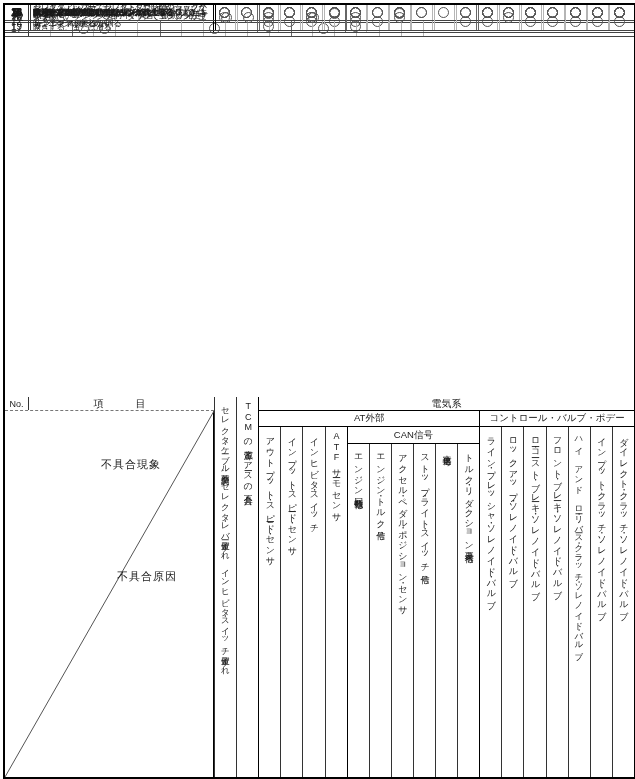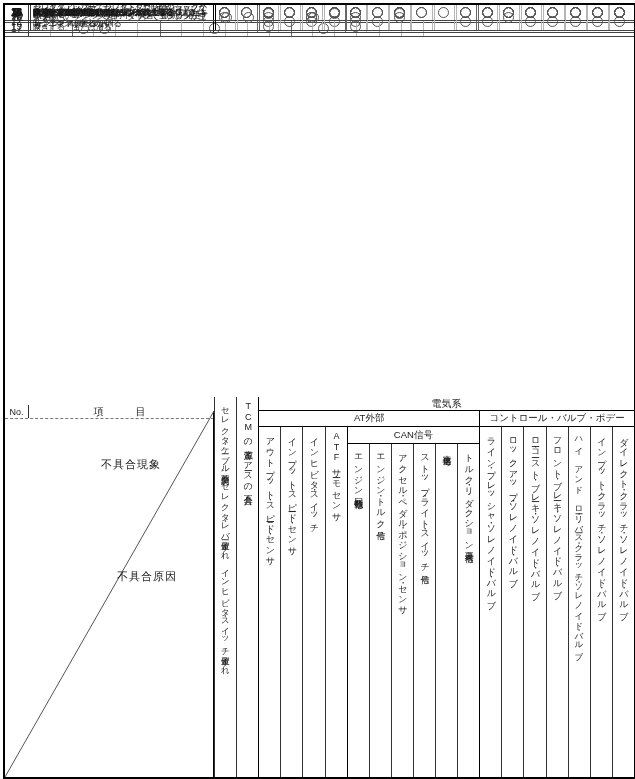--- a/index.html
+++ b/index.html
@@ -8,21 +8,21 @@
   
   .trow{position:absolute;left:0;width:629px;border-bottom:1px solid #444;box-sizing:border-box;display:flex;}
   .nocell{width:24px;flex:0 0 24px;border-right:1px solid #333;box-sizing:border-box;display:flex;align-items:center;justify-content:center;font-size:10px;}
   .lblcell{width:185px;flex:0 0 185px;border-right:1px solid #000;box-sizing:border-box;display:flex;align-items:center;padding:1px 2px 1px 4px;font-size:8.5px;letter-spacing:-0.8px;line-height:1.25;overflow:hidden;}
   .mcell{flex:0 0 22.105px;width:22.105px;border-right:1px solid #b5b5b5;box-sizing:border-box;display:flex;align-items:center;justify-content:center;}
   .mcell:last-child{border-right:none;}
   .mcell.gstart{border-left:1px solid #666;margin-left:-1px;}
   .circ{width:11px;height:11px;border:1.2px solid #555;border-radius:50%;box-sizing:border-box;background:transparent;}
   
   #hblock{position:absolute;left:0;top:392px;width:629px;height:380px;box-sizing:border-box;}
-  .hrow1{position:absolute;left:0;top:8px;width:209px;height:14px;border-bottom:1px dashed #777;box-sizing:border-box;display:flex;justify-content:center;}
+  .hrow1{position:absolute;left:0;top:0;width:209px;height:14px;border-bottom:1px dashed #777;box-sizing:border-box;display:flex;justify-content:center;}
   .hno{width:24px;flex:0 0 24px;border-right:1px solid #333;box-sizing:border-box;font-size:9px;display:flex;align-items:center;justify-content:center;}
   .hitem{flex:1;display:flex;align-items:center;justify-content:center;font-size:10px;letter-spacing:4px;}
   .diag{position:absolute;left:0;top:14px;width:209px;height:366px;border-right:1px solid #000;box-sizing:border-box;}
   .diag svg{position:absolute;left:0;top:0;}
   .diaglabel{position:absolute;font-size:11px;letter-spacing:1px;white-space:nowrap;}
   #phenomenon{left:96px;top:46px;}
   #cause{left:112px;top:158px;}
   .gbar{position:absolute;box-sizing:border-box;display:flex;align-items:center;justify-content:center;font-size:9.5px;border-bottom:1px solid #000;border-left:1px solid #000;background:#fff;white-space:nowrap;overflow:hidden;}
   #bar-elec{left:253.2px;top:0;width:375.8px;height:14px;font-size:10px;}
   #bar-atext{left:253.2px;top:14px;width:221px;height:16px;}

